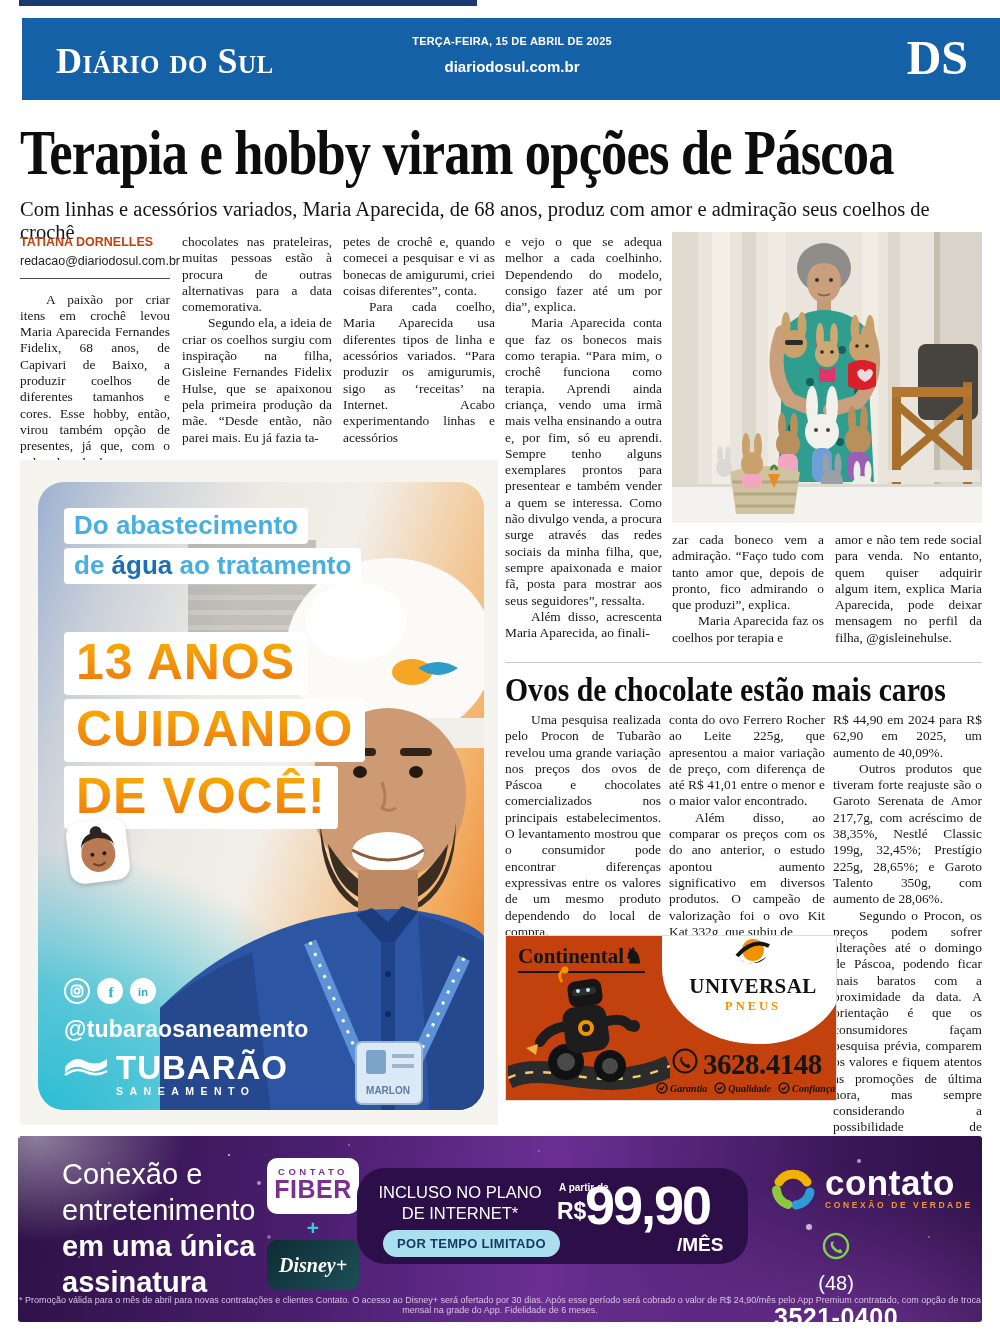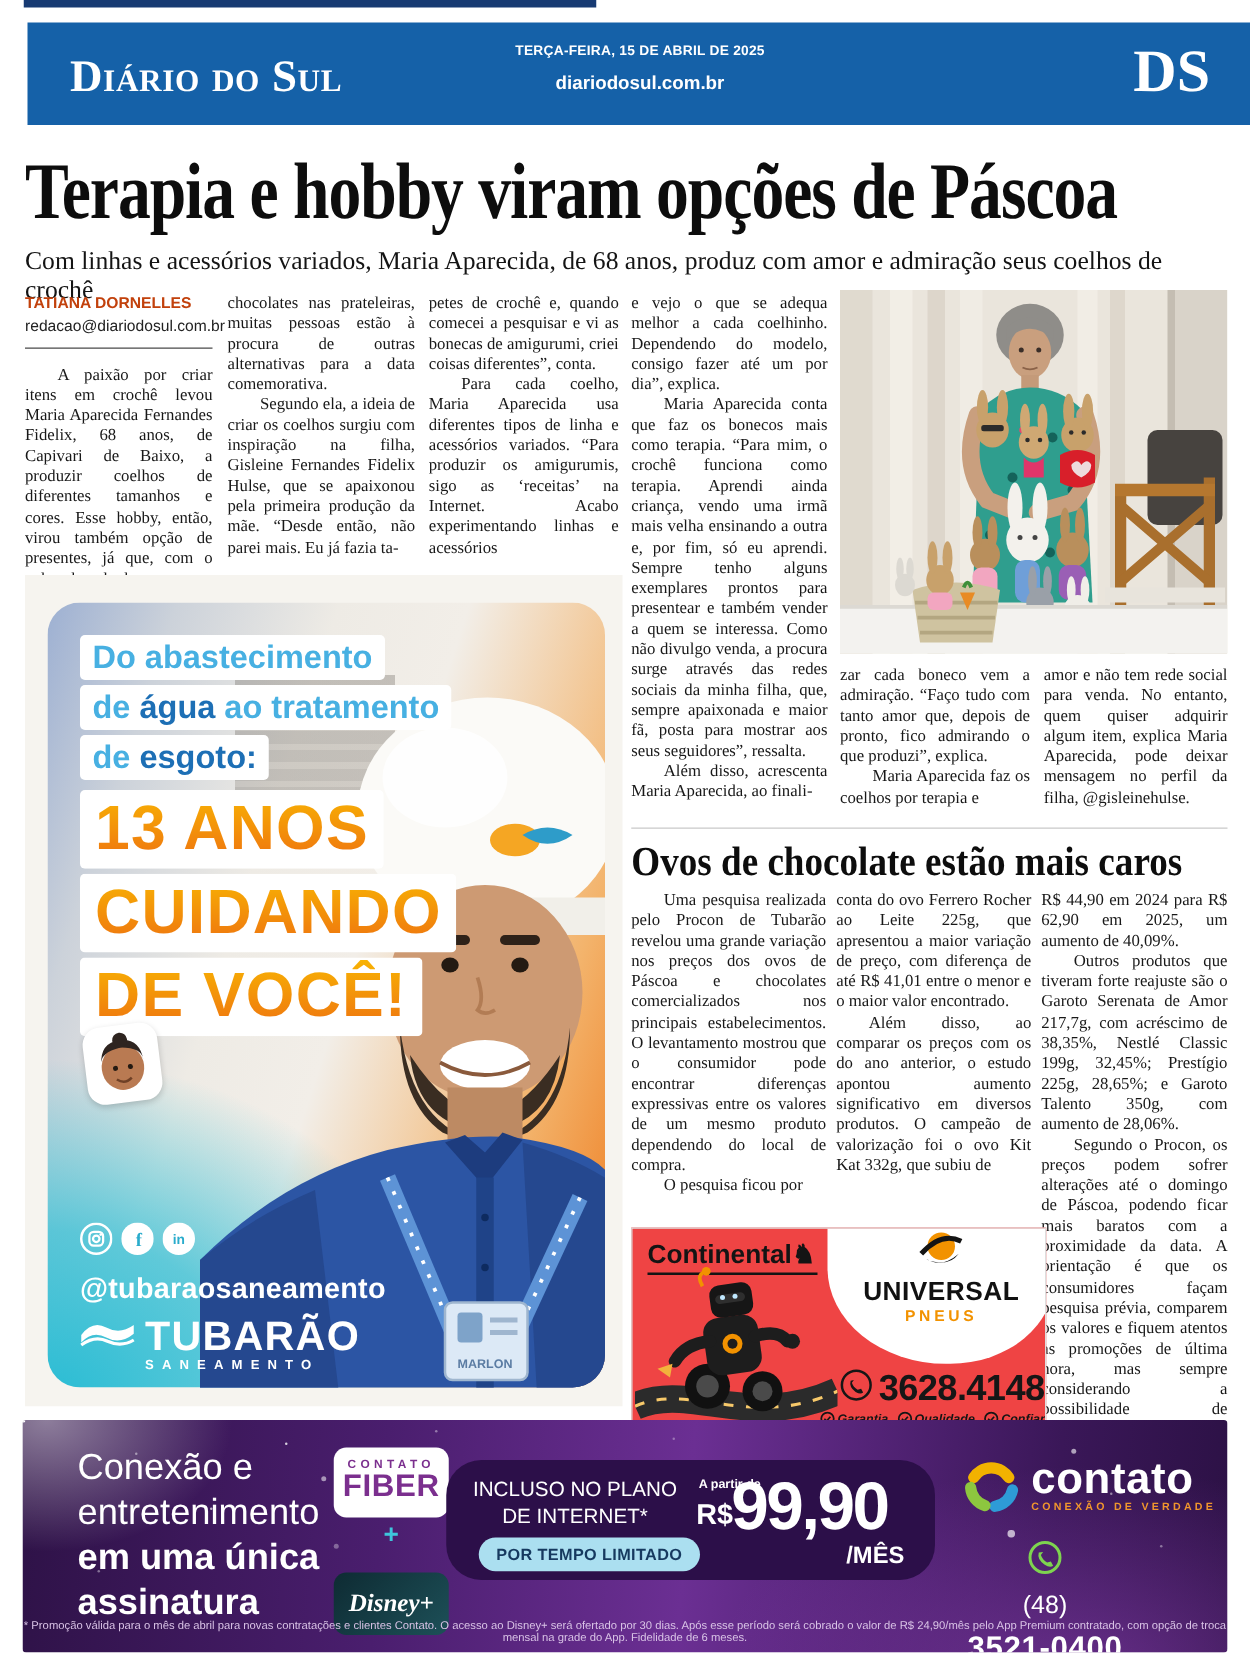--- a/index.html
+++ b/index.html
@@ -60,22 +60,22 @@
   .tub-social{position:absolute;left:26px;top:496px;color:#fff;}
   .tub-icons{display:flex;gap:7px;}
   .tub-handle{font-size:23px;font-weight:bold;margin-top:8px;letter-spacing:.2px;}
   .tub-brand{margin-top:10px;display:flex;align-items:flex-start;gap:8px;}
   .tub-brand-name{font-size:33px;font-weight:bold;letter-spacing:1px;line-height:30px;}
   .tub-brand-sub{font-size:10.5px;font-weight:bold;letter-spacing:6.5px;margin-top:2px;}
   .memoji{position:absolute;left:30px;top:338px;width:60px;height:62px;background:#fff;border-radius:14px;
           transform:rotate(-7deg);box-shadow:0 2px 5px rgba(0,0,0,.18);}
 
   
-  .ad-uni{left:505px;top:982px;width:330px;height:164px;background:#ef4444;border:1px solid #dddddd;
-          overflow:hidden;font-family:Liberation Sans, sans-serif;}
+  .ad-uni{left:505px;top:935px;width:330px;height:164px;background:#c2410c;border:1px solid #dddddd;
+          overflow:hidden;font-family:Liberation Serif, serif;}
   .uni-brand{position:absolute;left:12px;top:8px;font-weight:bold;font-size:21px;color:#141414;
              border-bottom:2px solid #141414;padding:0 2px 2px 0;}
   .uni-blob{position:absolute;left:156px;top:-8px;width:182px;height:116px;background:#fff;
             border-radius:0 0 46% 52%/0 0 60% 66%;text-align:center;}
   .uni-name{font-size:21px;font-weight:bold;letter-spacing:.4px;color:#111;margin-top:2px;}
   .uni-sub{font-size:12.5px;font-weight:bold;letter-spacing:3px;color:#f29200;}
   .uni-phone{position:absolute;left:166px;top:112px;display:flex;align-items:flex-start;gap:5px;
              font-weight:bold;font-size:29px;color:#161616;letter-spacing:-.5px;}
   .uni-tags{position:absolute;left:150px;top:146px;display:flex;gap:7px;font-size:10px;
             font-style:italic;font-weight:bold;color:#151515;align-items:center;}
@@ -95,21 +95,21 @@
         820px 150px 0 0 #ffffff55, 60px 120px 0 0 #ffffff66, 180px 150px 0 0 #ffffff77,
         250px 100px 0 1px #ffffff55, 330px 8px 0 0 #ffffff66, 790px 90px 0 2px #ffffffaa, 760px 40px 0 0 #ffffff88;}
   .ct-tagline{position:absolute;left:44px;top:20px;font-size:29px;line-height:36px;color:#fff;}
   .ct-tagline .b{font-weight:bold;}
   .fiber-box{position:absolute;left:249px;top:22px;width:92px;height:56px;background:#fff;border-radius:10px;
              text-align:center;color:#7b2f8e;}
   .fiber-top{font-size:9.5px;font-weight:bold;letter-spacing:3.5px;margin-top:8px;}
   .fiber-main{font-size:25px;font-weight:bold;letter-spacing:.5px;line-height:24px;}
   .ct-plus{position:absolute;left:249px;top:80px;width:92px;text-align:center;color:#3ec6dc;
            font-size:21px;font-weight:bold;}
-  .disney-box{position:absolute;left:249px;top:122px;width:92px;height:50px;border-radius:10px;
+  .disney-box{position:absolute;left:249px;top:104px;width:92px;height:50px;border-radius:10px;
               background:linear-gradient(135deg,#0e2b33,#1d5058);text-align:center;}
   .disney-text{font-family:"Liberation Serif",serif;font-style:italic;font-weight:bold;font-size:20px;
                color:#fff;line-height:50px;}
   .ct-darkbox{position:absolute;left:339px;top:32px;width:391px;height:96px;background:#2c0f49;
               border-radius:28px;}
   .ct-incl{position:absolute;left:14px;top:14px;width:178px;text-align:center;font-size:16.5px;line-height:21px;}
   .ct-pill{position:absolute;left:26px;top:62px;background:#abdff0;color:#16395f;font-weight:bold;
            font-size:13px;padding:6px 14px;border-radius:15px;letter-spacing:.3px;}
   .ct-price{position:absolute;left:198px;top:4px;width:186px;}
   .ct-from{font-size:10px;font-weight:bold;position:absolute;left:4px;top:10px;}
@@ -320,24 +320,20 @@
         <text x="228" y="572" text-anchor="middle" font-family="Liberation Sans, sans-serif" font-size="10" font-weight="bold" fill="#5b7ca3">MARLON</text>
       </svg>
 
       <div class="tub-chips">
         <div class="chip">Do abastecimento</div>
         <div class="chip">
             <span>de </span>
             <b>água</b>
             <span> ao tratamento</span>
           </div>
-        <div class="chip">
-            <span>de </span>
-            <b>esgoto:</b>
-          </div>
       </div>
 
       <div class="tub-head">
         <div class="chip">
             <i>13 ANOS</i>
           </div>
         <div class="chip">
             <i>CUIDANDO</i>
           </div>
         <div class="chip">

